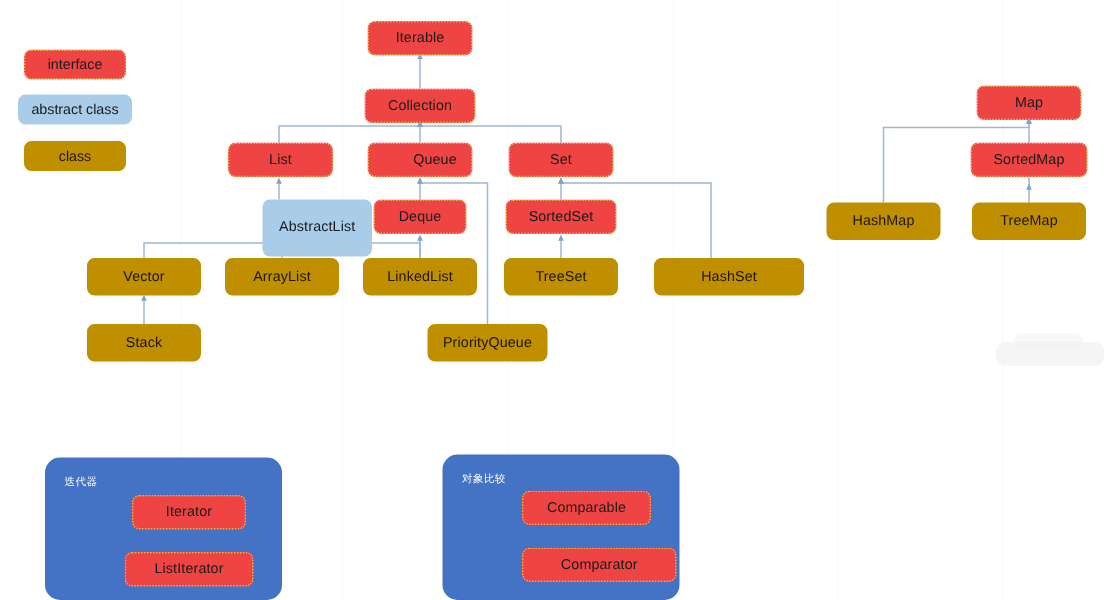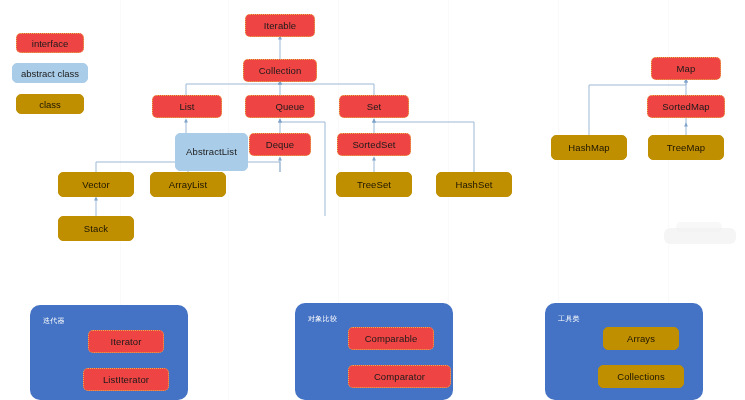--- a/index.html
+++ b/index.html
@@ -172,41 +172,38 @@
   <div class="node n-interface" style="left:152px; top:95px; width:70px; height:23px;">List</div>
   <div class="node n-interface" style="left:245px; top:95px; width:70px; height:23px;padding-left:20px;">Queue</div>
   <div class="node n-interface" style="left:339px; top:95px; width:70px; height:23px;">Set</div>
 
   <div class="node n-abstract" style="left:175px; top:133px; width:73px; height:38px;">AbstractList</div>
   <div class="node n-interface" style="left:249px; top:133px; width:62px; height:23px;">Deque</div>
   <div class="node n-interface" style="left:337px; top:133px; width:74px; height:23px;">SortedSet</div>
 
   <div class="node n-class" style="left:58px; top:172px; width:76px; height:25px;">Vector</div>
   <div class="node n-class" style="left:150px; top:172px; width:76px; height:25px;">ArrayList</div>
+  <div class="node n-class" style="left:242px; top:172px; width:76px; height:25px;">LinkedList</div>
   <div class="node n-class" style="left:336px; top:172px; width:76px; height:25px;">TreeSet</div>
-  <div class="node n-class" style="left:436px; top:172px; width:76px; height:25px;">HashSet</div>
+  <div class="node n-class" style="left:436px; top:172px; width:100px; height:25px;">HashSet</div>
 
   <div class="node n-class" style="left:58px; top:216px; width:76px; height:25px;text-align:center;">Stack</div>
+  <div class="node n-class" style="left:285px; top:216px; width:80px; height:25px;">PriorityQueue</div>
 
   <div class="node n-interface" style="left:651px; top:57px; width:70px; height:23px;">Map</div>
   <div class="node n-interface" style="left:647px; top:95px; width:78px; height:23px;">SortedMap</div>
   <div class="node n-class" style="left:551px; top:135px; width:76px; height:25px;">HashMap</div>
   <div class="node n-class" style="left:648px; top:135px; width:76px; height:25px;">TreeMap</div>
 
   <div class="panel" style="left:30px; top:305px; width:158px; height:95px;">
     <div class="panel-label">迭代器</div>
     <div class="node n-interface" style="left:58px; top:25px; width:76px; height:23px;">Iterator</div>
     <div class="node n-interface" style="left:53px; top:63px; width:86px; height:23px;">ListIterator</div>
   </div>
 
   <div class="panel" style="left:295px; top:303px; width:158px; height:97px;">
     <div class="panel-label">对象比较</div>
     <div class="node n-interface" style="left:53px; top:24px; width:86px; height:23px;">Comparable</div>
     <div class="node n-interface" style="left:53px; top:62px; width:103px; height:23px;">Comparator</div>
   </div>
 
-  <div class="panel" style="left:545px; top:303px; width:158px; height:97px;">
-    <div class="panel-label">工具类</div>
-    <div class="node n-class" style="left:58px; top:24px; width:76px; height:23px;">Arrays</div>
-    <div class="node n-class" style="left:53px; top:62px; width:86px; height:23px;">Collections</div>
-  </div>
 
 </div>
 
 </body></html>

